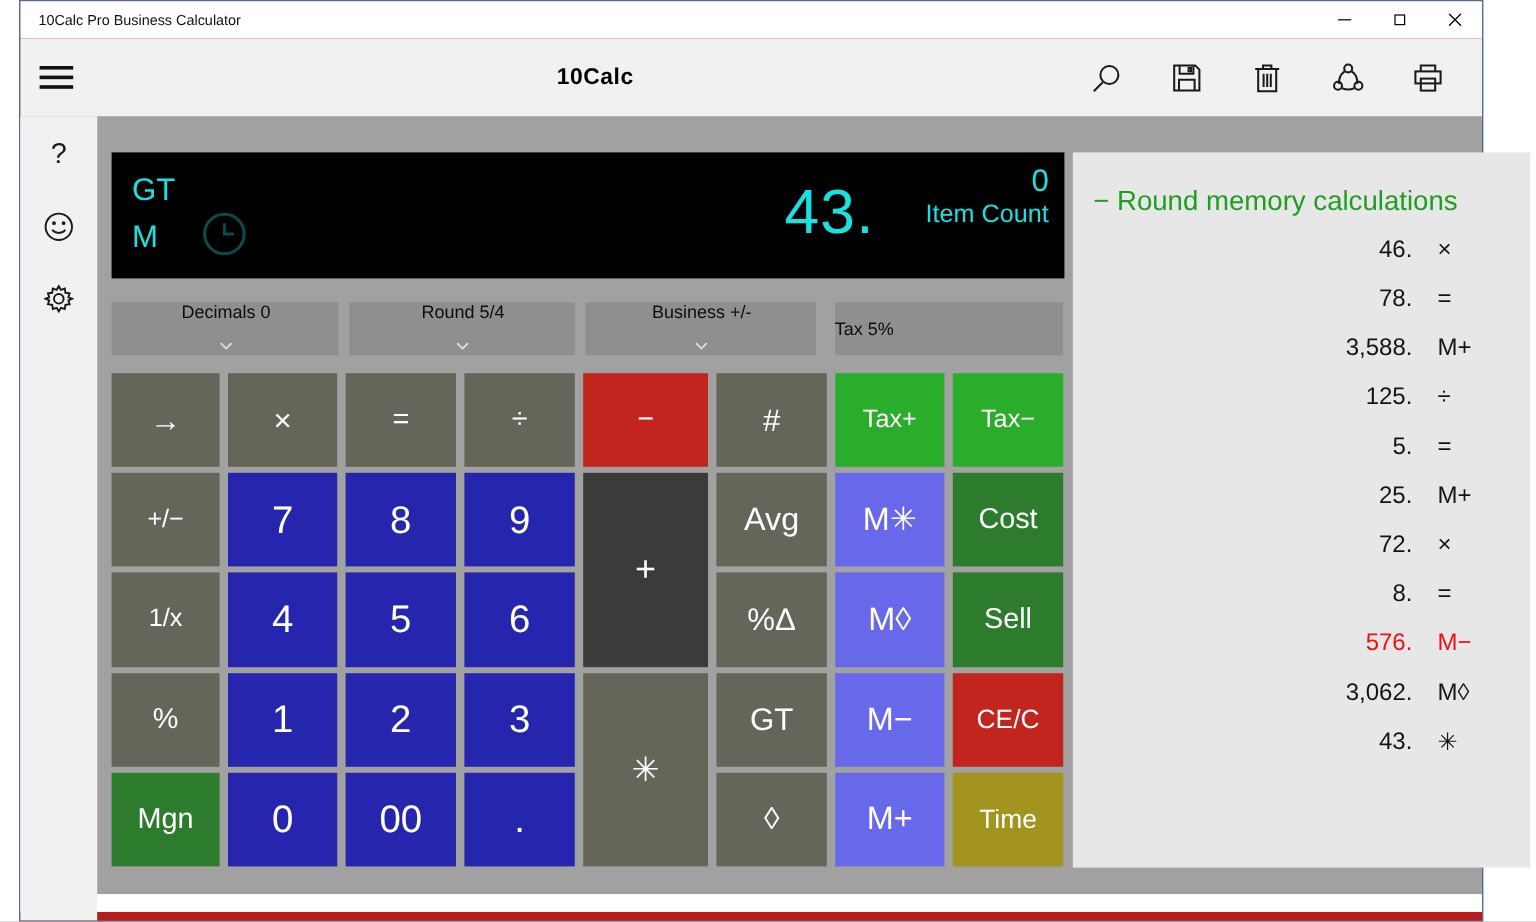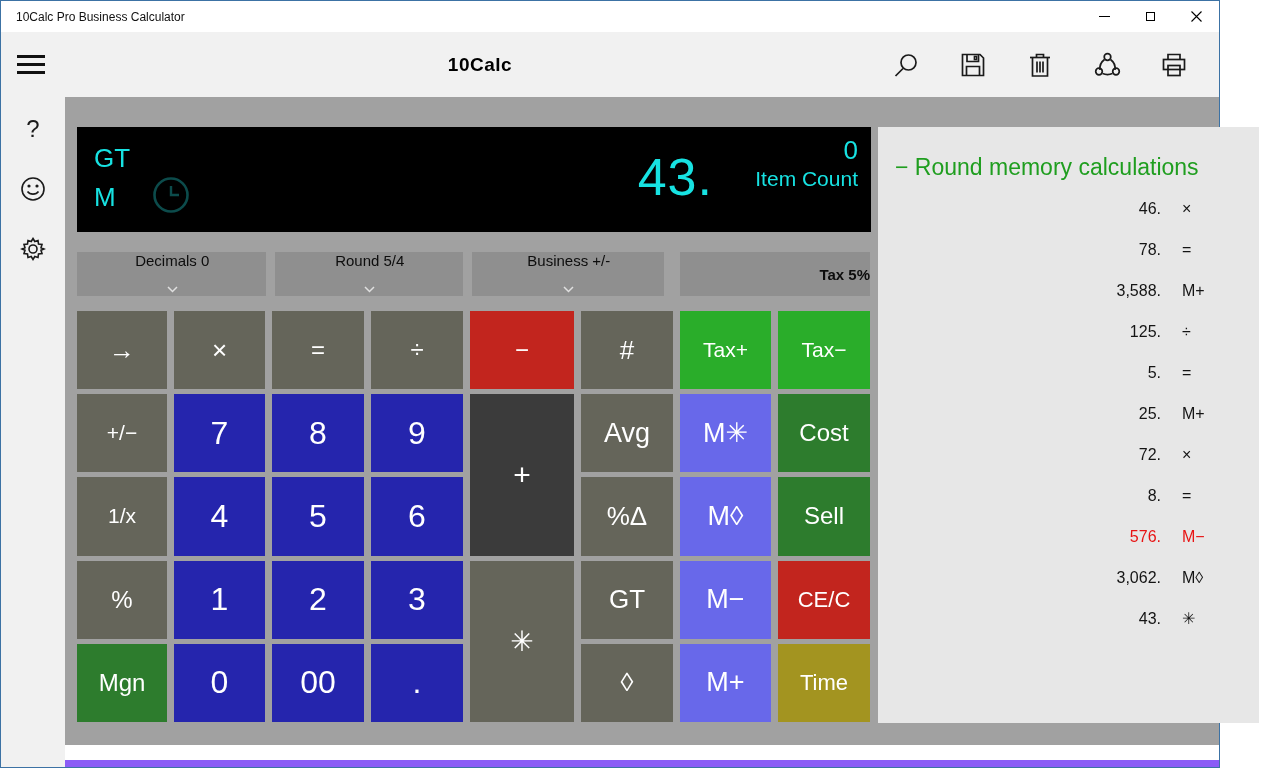--- a/index.html
+++ b/index.html
@@ -1,18 +1,18 @@
 <!DOCTYPE html>
 <html><head>
 <meta charset="utf-8">
 <style>
   * { margin:0; padding:0; box-sizing:border-box; }
   html,body { width:1280px; height:768px; }
   body { font-family:"Liberation Sans","DejaVu Sans",sans-serif; background:#fff; overflow:hidden; }
-  .window { width:1220px; height:768px; border:1px solid #3c72a4; background:#8b5cf6; display:flex; flex-direction:column; }
+  .window { width:1220px; height:768px; border:1px solid #3c72a4; background:#b91c1c; display:flex; flex-direction:column;margin-left:16px; }
 
   
   .titlebar { height:31px; background:#fff; display:flex; align-items:center; flex:none; }
   .titlebar-text { font-size:12px; color:#111; padding-left:15px; flex:1; }
   .caption-btn { width:46px; height:31px; display:flex; align-items:center; justify-content:center; }
   .cap-min { width:11px; height:1px; background:#000; display:block; }
   .cap-max { width:9px; height:9px; border:1px solid #000; display:block; }
 
   
   .appbar { height:65px; background:#f1f1f1; display:flex; align-items:center; flex:none;text-align:center; }
@@ -38,21 +38,21 @@
   .disp-clock { margin:49px 0 0 22px; }
   .disp-value { flex:1; text-align:right; font-size:52px; padding-top:20px; letter-spacing:1px; }
   .disp-right { width:158px; text-align:right; padding:8px 13px 0 0; }
   .disp-count-val { font-size:26px; line-height:30px; }
   .disp-count-label { font-size:21px; line-height:28px; }
 
   
   .settings-row { position:absolute; left:12px; top:155px; width:793px; height:44px; display:flex; }
   .dropdown { width:189px; height:44px; background:#8f8f8f; display:flex; align-items:center; justify-content:space-between; padding:0 12px 0 14px; font-size:15px; color:#0d0d0d; margin-right:9px;flex-direction:column; }
   .dropdown:nth-child(3) { width:192px; margin-right:16px; }
-  .tax-btn { width:191px; height:44px; background:#8f8f8f; display:flex; align-items:center; justify-content:flex-end; font-size:15px; color:#0d0d0d;font-weight:bold; }
+  .tax-btn { width:191px; height:44px; background:#8f8f8f; display:flex; align-items:center; justify-content:flex-start; font-size:15px; color:#0d0d0d; }
   .chev svg { stroke:#e0e0e0; fill:none; stroke-width:1.5; }
 
   
   .keypad { position:absolute; left:12px; top:214px; width:793px; height:411px;
             display:grid; grid-template-columns:90px 91px 92px 92px 104px 92px 91px 92px;
             grid-template-rows:repeat(5,1fr); column-gap:7px; row-gap:5px; }
   .key { display:flex; align-items:center; justify-content:center; color:#fff; cursor:pointer; user-select:none; }
   .k-olive  { background:#65655a; }
   .k-blue   { background:#2525ad; }
   .k-peri   { background:#6868ea; }
@@ -60,21 +60,21 @@
   .k-dgreen { background:#2d7c2d; }
   .k-red    { background:#c2251e; }
   .k-dark   { background:#3b3b3b; }
   .k-time   { background:#a39420; }
   .f21{font-size:21px} .f22{font-size:22px} .f24{font-size:24px} .f26{font-size:26px}
   .f27{font-size:27px} .f28{font-size:28px} .f30{font-size:30px} .f32{font-size:32px}
   .span2 { grid-row:span 2; }
 
   
   .tape { position:absolute; left:813px; top:30px; width:381px; height:596px; background:#e7e7e7; padding-top:20px; overflow:hidden; }
-  .tape-row { height:41px; display:flex; align-items:center; font-size:16px; color:#141414; }
+  .tape-row { height:41px; display:flex; align-items:center; font-size:20px; color:#141414; }
   .tape-header { color:#1f9e1f; padding-left:17px; font-size:23px; }
   .tape-items { color:#2222cc; padding-left:17px; font-size:22px; }
   .tape-val { flex:1; text-align:right; }
   .tape-op { width:98px; padding-left:21px; text-align:left; }
   .tape-red { color:#e81414; }
 
   .bottom-left-pad { width:64px; height:14px; background:#f1f1f1; }
 </style>
 </head>
 <body>

